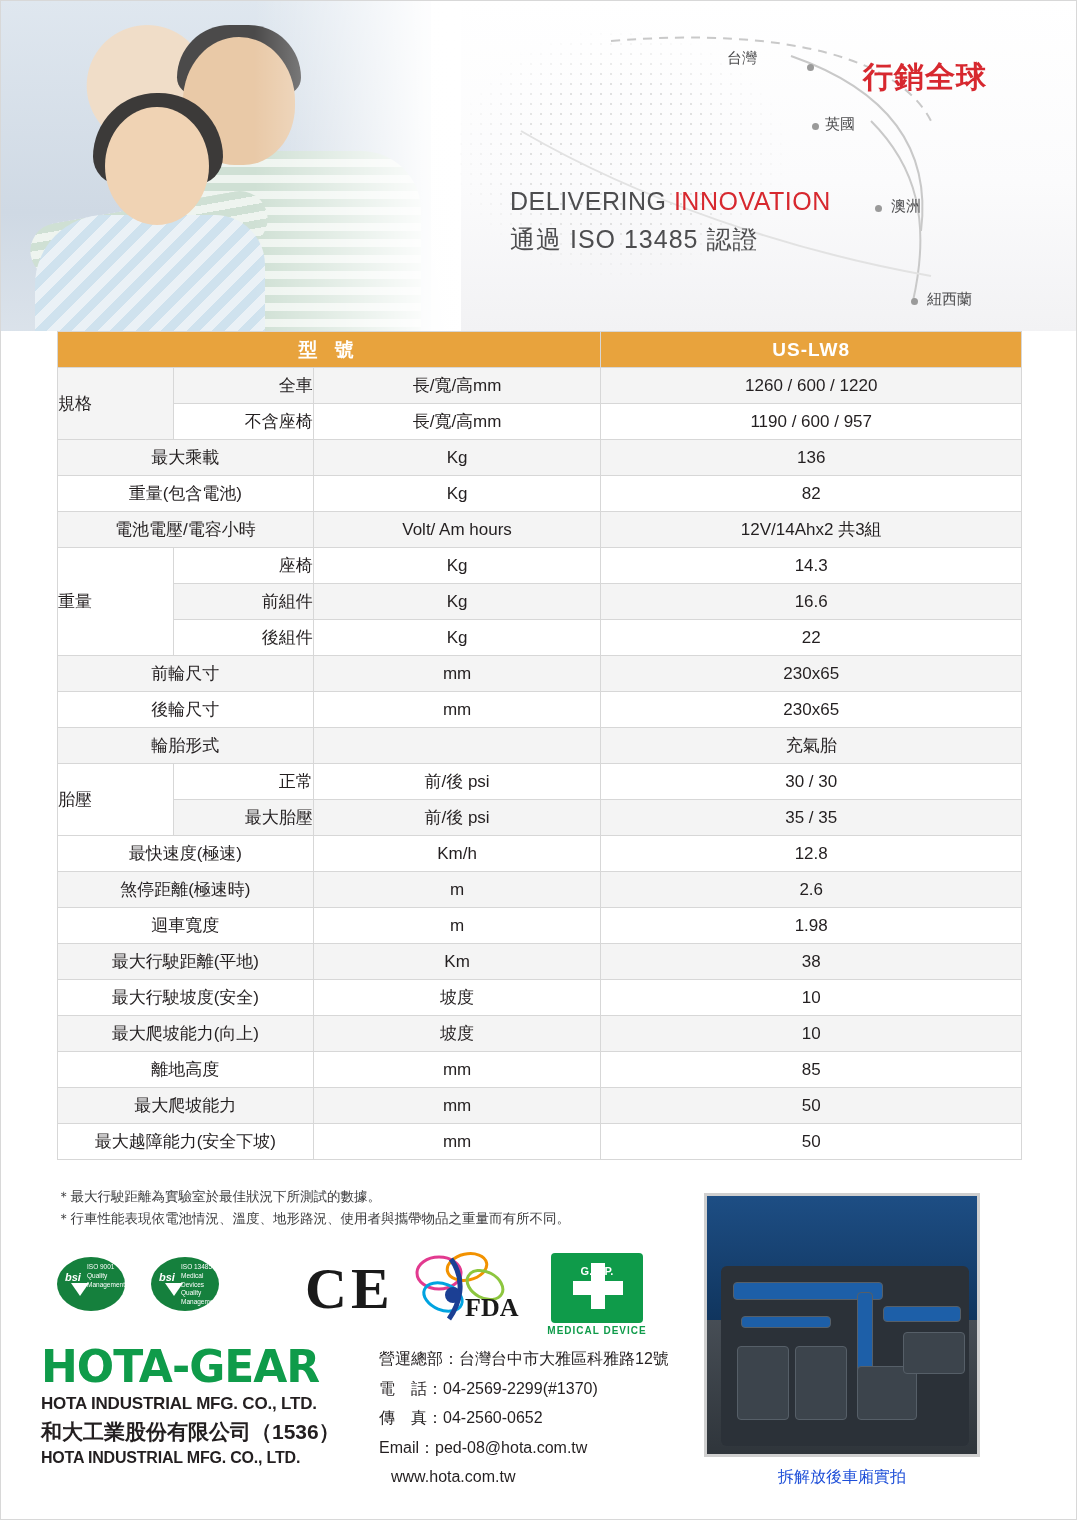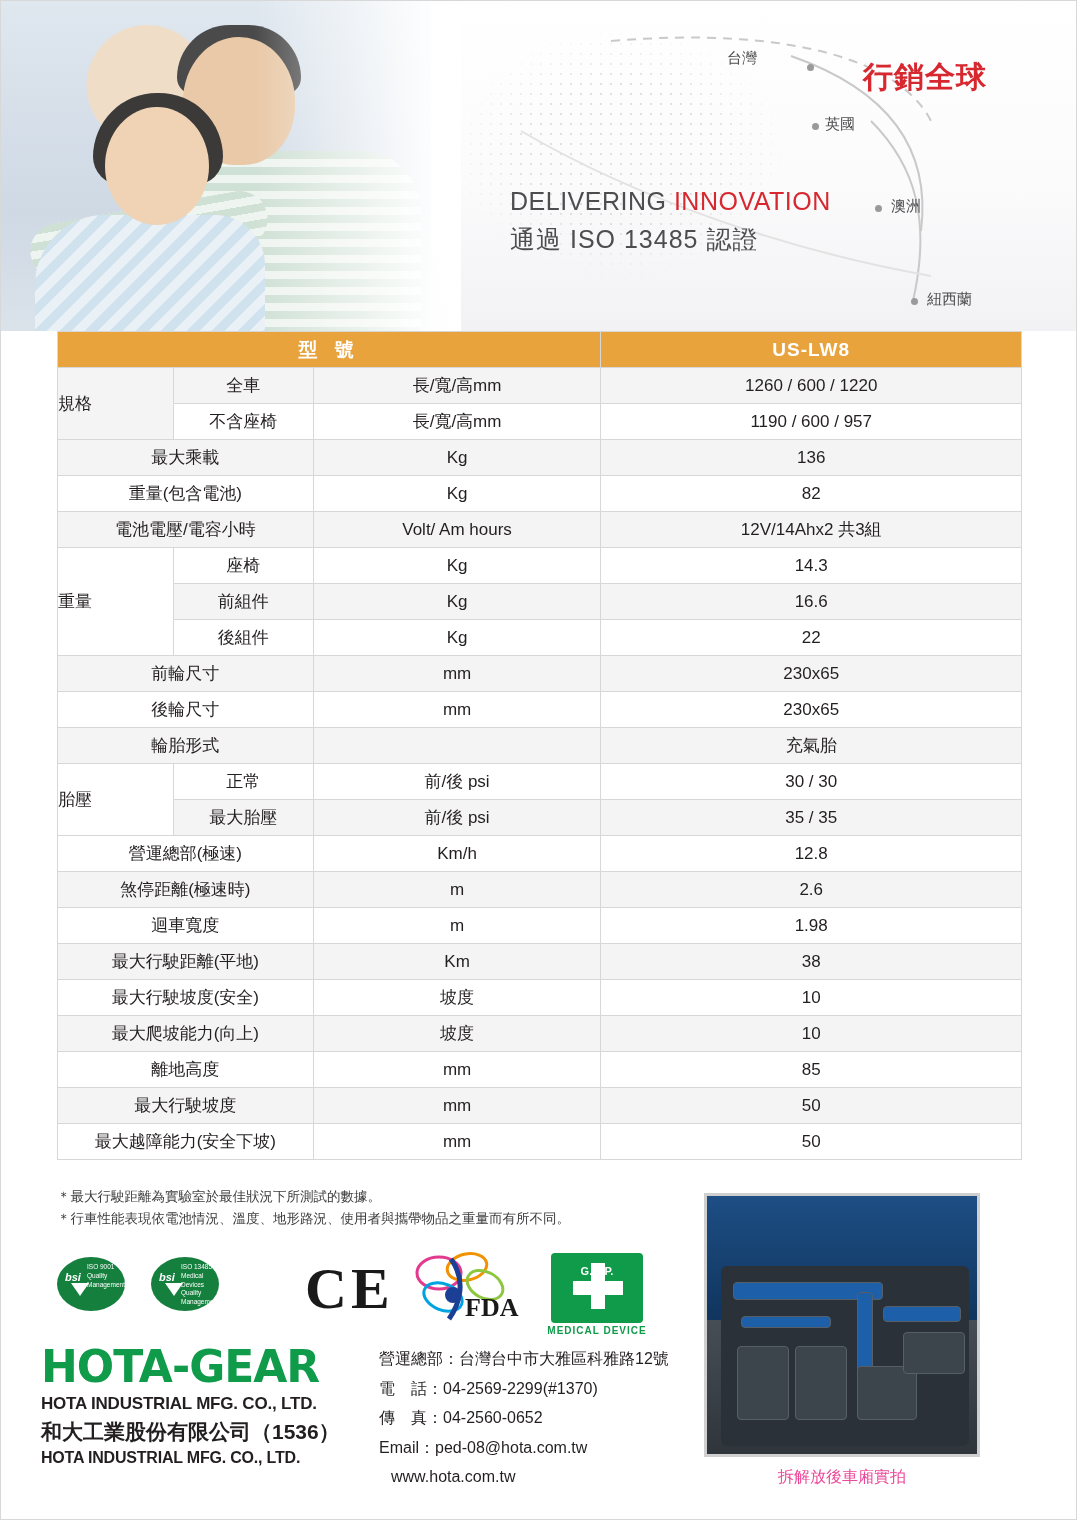--- a/index.html
+++ b/index.html
@@ -66,21 +66,21 @@
   .map-dot { position:absolute; width:7px; height:7px; border-radius:50%; background:#9a9a9a; }
 
   
   .spec-wrap { position:absolute; left: 56px; top: 330px; width: 965px; border-radius: 14px; }
   table.spec { width: 965px; border-collapse: collapse; font-size: 17px; }
   table.spec td, table.spec th { border: 1px solid #d7d7d7; padding: 0; height: 36px; }
   .hdr-model { background:#e8a33d; color:#fff; font-size:19px; font-weight:bold; text-align:center; letter-spacing:6px; height:42px; }
   .hdr-value { background:#e8a33d; color:#fff; font-size:19px; text-align:center; height:42px; letter-spacing:1px; }
   td.c1 { width: 116px; text-align: left; padding-left: 14px; color:#231f20; }
   td.c1w { width: 256px; text-align: center; padding-left: 14px; }
-  td.c2 { width: 140px; text-align: center; padding-left: 12px; }
+  td.c2 { width: 140px; text-align: right; padding-left: 12px; }
   td.c3 { width: 288px; text-align: center; color:#231f20;margin-top:43px; }
   td.c4 { width: 421px; text-align: center; color:#231f20; }
   tr.band td { background: #f4f4f4; }
   tr.plain td { background: #ffffff; }
 
   
   .notes { position:absolute; left: 56px; top: 1185px; width: 620px; font-size: 13.5px; color:#3d3d3f; line-height: 1.65; }
 
   
   .certs { position:absolute; left: 56px; top: 1250px; width: 620px; height: 80px; }
@@ -112,21 +112,21 @@
   .prod {
     position:absolute; left: 703px; top: 1192px; width: 276px; height: 264px;
     background: linear-gradient(180deg,#6d757c 0%, #4a5159 40%, #2f353b 100%);
     border: 3px solid #cfcfcf;
     overflow:hidden;
   }
   .car-body { position:absolute; left:-6px; top:-6px; width:288px; height:130px; background: linear-gradient(180deg,#1e4f86 0%, #10355e 100%); }
   .trunk { position:absolute; left:14px; top:70px; width:248px; height:180px; background:#2b3138; border-radius:6px; }
   .part { position:absolute; background:#3c444c; border-radius:4px; border:1px solid #565f68; }
   .blue { background:#1d5fa8; }
-  .prod-cap { position:absolute; left:703px; top:1466px; width:276px; text-align:center; font-size:16px; color:#ec4899; }
+  .prod-cap { position:absolute; left:703px; top:1466px; width:276px; text-align:center; font-size:16px; color:#1d4ed8; }
 </style>
 </head>
 <body>
 
 <div class="page">
 
   <div class="hero">
 
     <div class="hero-photo">
       <div class="ph-man-body"></div>
@@ -240,21 +240,21 @@
             <td class="c2">正常</td>
             <td class="c3">前/後 psi</td>
             <td class="c4">30 / 30</td>
           </tr>
           <tr class="band">
             <td class="c2">最大胎壓</td>
             <td class="c3">前/後 psi</td>
             <td class="c4">35 / 35</td>
           </tr>
           <tr class="plain">
-            <td class="c1 c1w" colspan="2">營運總部(極速)</td>
+            <td class="c1 c1w" colspan="2">最快速度(極速)</td>
             <td class="c3">Km/h</td>
             <td class="c4">12.8</td>
           </tr>
           <tr class="band">
             <td class="c1 c1w" colspan="2">煞停距離(極速時)</td>
             <td class="c3">m</td>
             <td class="c4">2.6</td>
           </tr>
           <tr class="plain">
             <td class="c1 c1w" colspan="2">迴車寬度</td>
@@ -275,21 +275,21 @@
             <td class="c1 c1w" colspan="2">最大爬坡能力(向上)</td>
             <td class="c3">坡度</td>
             <td class="c4">10</td>
           </tr>
           <tr class="plain">
             <td class="c1 c1w" colspan="2">離地高度</td>
             <td class="c3">mm</td>
             <td class="c4">85</td>
           </tr>
           <tr class="band">
-            <td class="c1 c1w" colspan="2">最大行駛坡度</td>
+            <td class="c1 c1w" colspan="2">最大爬坡能力</td>
             <td class="c3">mm</td>
             <td class="c4">50</td>
           </tr>
           <tr class="plain">
             <td class="c1 c1w" colspan="2">最大越障能力(安全下坡)</td>
             <td class="c3">mm</td>
             <td class="c4">50</td>
           </tr>
         </tbody>
     </table>

